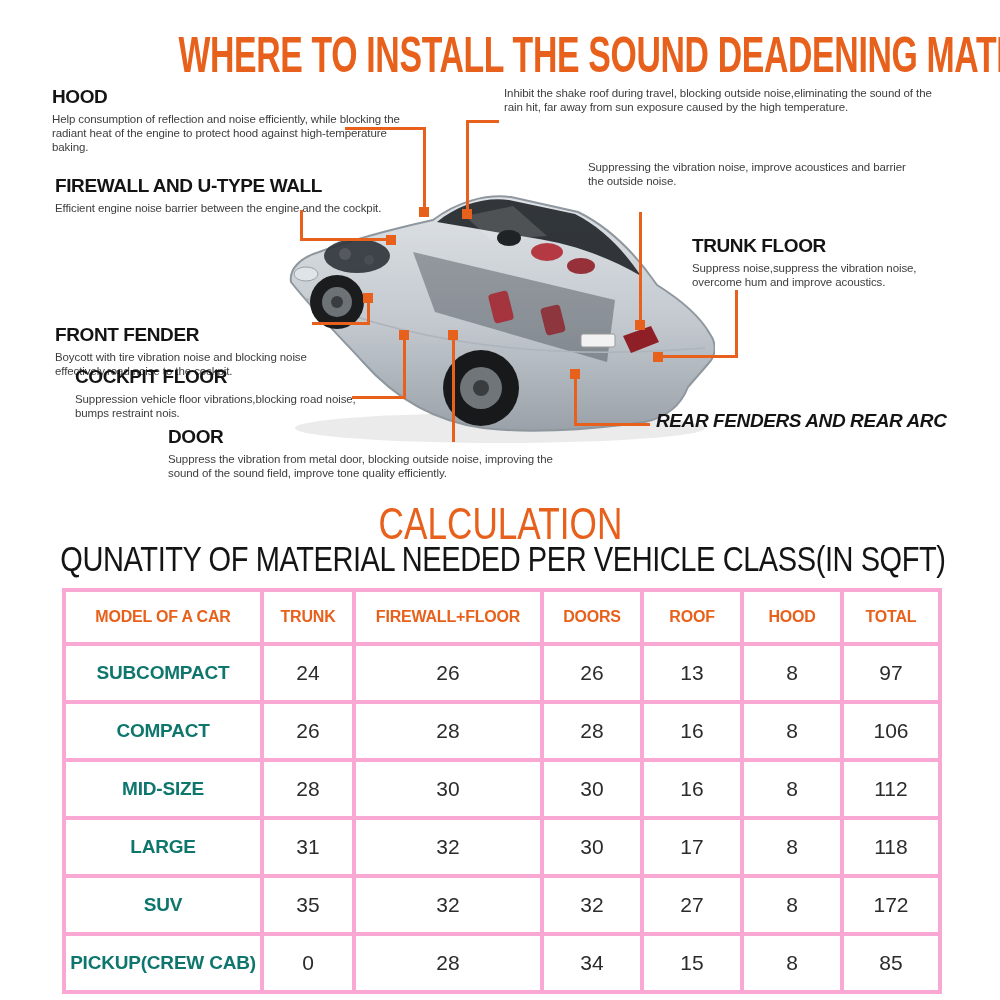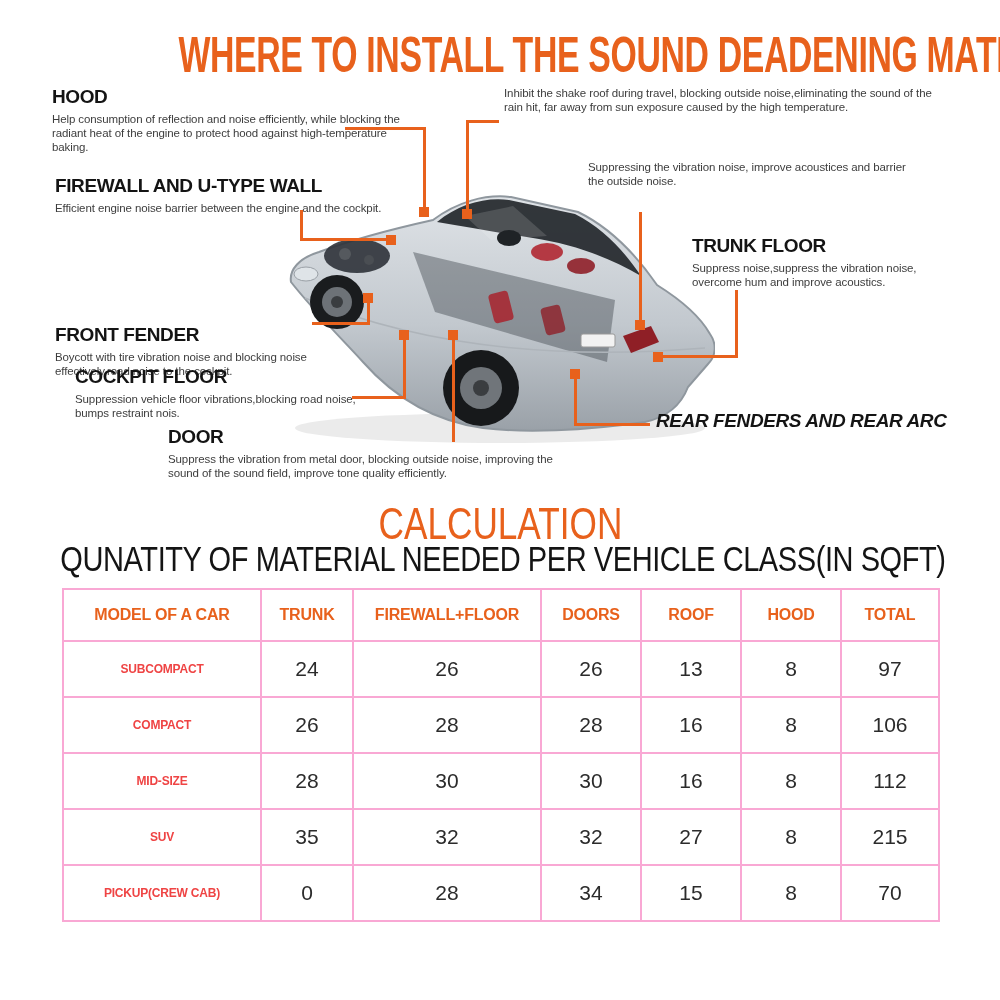--- a/index.html
+++ b/index.html
@@ -49,27 +49,27 @@
     color:#141414;font-size:33px;font-weight:normal;white-space:nowrap;
   }
   .calc-subtitle>span{display:inline-block;transform:scale(0.88,1.05);transform-origin:center top;letter-spacing:-0.5px;}
 
   
   table.calc{
     position:absolute;left:62px;top:588px;border-collapse:collapse;table-layout:fixed;z-index:4;
     background:#fff;
   }
   table.calc th,table.calc td{
-    border:2px solid #f9a8d4;text-align:center;vertical-align:middle;padding:0;
+    border:4px solid #f9a8d4;text-align:center;vertical-align:middle;padding:0;
   }
   table.calc th{
     color:#E8611C;font-size:16px;font-weight:bold;height:50px;letter-spacing:-0.2px;
   }
   table.calc td{height:54px;}
-  td.lbl{color:#ef4444;font-weight:bold;font-size:12px;letter-spacing:-0.2px;}
+  td.lbl{color:#0f766e;font-weight:bold;font-size:19px;letter-spacing:-0.2px;}
   td.num{font-size:21px;color:#2b2b2b;font-weight:normal;}
 
   
   .car-wrap{position:absolute;left:285px;top:190px;width:430px;height:260px;z-index:1;}
 </style>
 </head>
 <body>
 
 <div class="main-title">
   <span>WHERE TO INSTALL THE SOUND DEADENING MATERIAL</span>
@@ -239,31 +239,40 @@
     <tr>
       <td class="lbl">MID-SIZE</td>
       <td class="num">28</td>
       <td class="num">30</td>
       <td class="num">30</td>
       <td class="num">16</td>
       <td class="num">8</td>
       <td class="num">112</td>
     </tr>
     <tr>
+      <td class="lbl">LARGE</td>
+      <td class="num">31</td>
+      <td class="num">32</td>
+      <td class="num">30</td>
+      <td class="num">17</td>
+      <td class="num">8</td>
+      <td class="num">118</td>
+    </tr>
+    <tr>
       <td class="lbl">SUV</td>
       <td class="num">35</td>
       <td class="num">32</td>
       <td class="num">32</td>
       <td class="num">27</td>
       <td class="num">8</td>
-      <td class="num">215</td>
+      <td class="num">172</td>
     </tr>
     <tr>
       <td class="lbl">PICKUP(CREW CAB)</td>
       <td class="num">0</td>
       <td class="num">28</td>
       <td class="num">34</td>
       <td class="num">15</td>
       <td class="num">8</td>
-      <td class="num">70</td>
+      <td class="num">85</td>
     </tr>
   </tbody>
 </table>
 
 </body></html>

